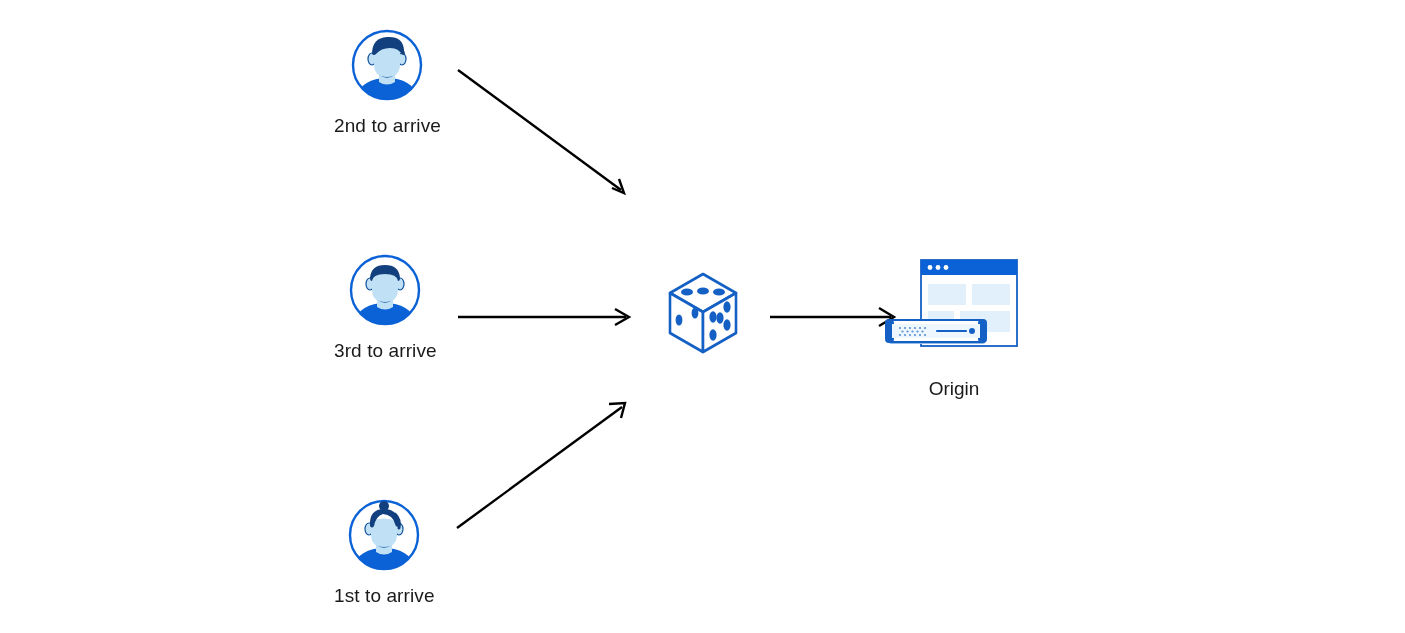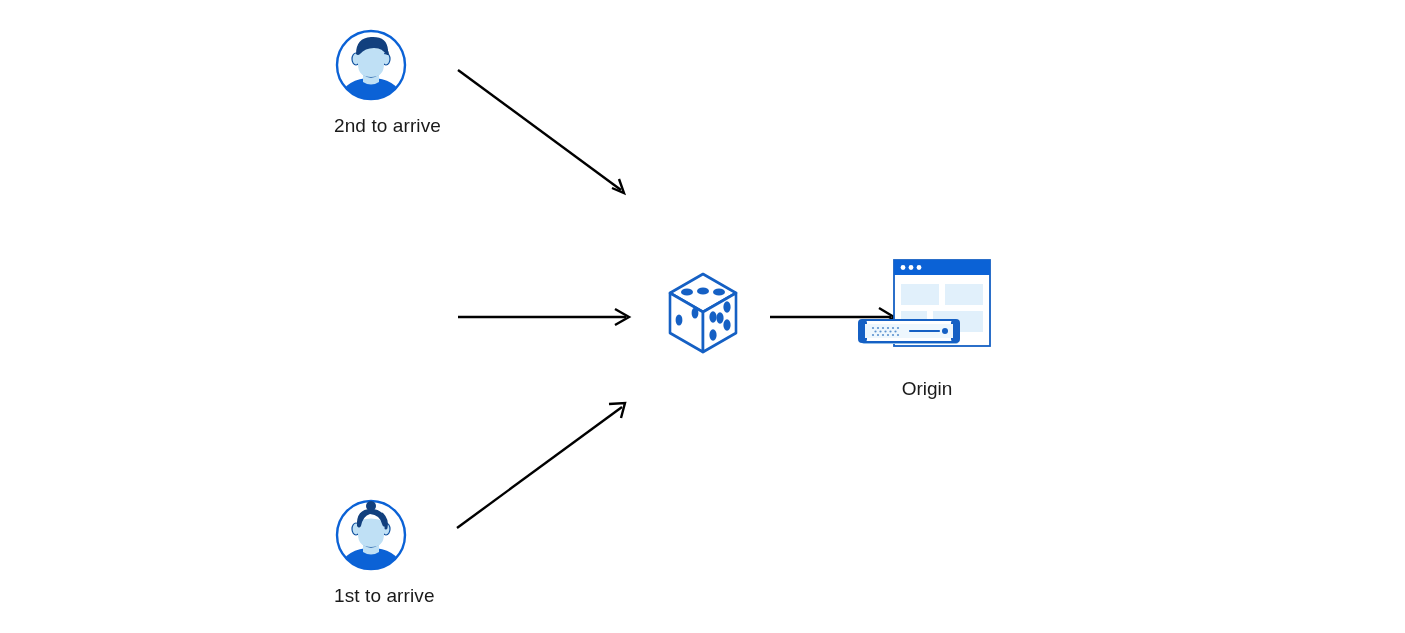--- a/index.html
+++ b/index.html
@@ -15,20 +15,21 @@
     position: relative;
     width: 1405px;
     height: 633px;
     background: #ffffff;
     overflow: hidden;
   }
   .node {
     position: absolute;
     display: flex;
     flex-direction: column;
+    align-items: center;
   }
   .avatar-wrap {
     width: 74px;
     height: 74px;
   }
   .node-label {
     margin-top: 13px;
     font-size: 19px;
     color: #1a1a1a;
     font-family: "Liberation Sans", sans-serif;
@@ -117,20 +118,43 @@
           <path d="M24 22 q13 -5 26 0 v14 q0 13 -13 13 q-13 0 -13 -13 z" fill="#bfe0f5"></path>
 
           <path d="M22 26 q0 -16 15 -17 q16 -1 17 13 q0 4 -2 5 q-3 -7 -12 -7 q-9 0 -14 6 q-2 2 -4 0 z" fill="#12407e"></path>
           <path d="M48 19 q6 2 6 8" fill="none" stroke="#12407e" stroke-width="2"></path>
         </g>
       </svg>
     </div>
     <div class="node-label">2nd to arrive</div>
   </div>
 
+  <div class="node" style="left:334px; top:253px;">
+    <div class="avatar-wrap">
+      <svg viewBox="0 0 74 74" width="74" height="74">
+        <defs>
+          <clipPath id="clipB">
+              <circle cx="37" cy="37" r="34"></circle>
+            </clipPath>
+        </defs>
+        <circle cx="37" cy="37" r="34" fill="#ffffff" stroke="#0b62d6" stroke-width="2.4"></circle>
+        <g clip-path="url(#clipB)">
+          <path d="M4 74 C8 57 20 50 37 50 C54 50 66 57 70 74 Z" fill="#0b62d6"></path>
+          <path d="M29 44 h16 v10 q-8 5 -16 0 z" fill="#bfe0f5"></path>
+          <path d="M29 46 q8 6 16 0" fill="none" stroke="#0d4f9e" stroke-width="1.4"></path>
+          <ellipse cx="22" cy="31" rx="4" ry="6" fill="#bfe0f5" stroke="#0d4f9e" stroke-width="1.2"></ellipse>
+          <ellipse cx="52" cy="31" rx="4" ry="6" fill="#bfe0f5" stroke="#0d4f9e" stroke-width="1.2"></ellipse>
+          <path d="M24 22 q13 -5 26 0 v14 q0 13 -13 13 q-13 0 -13 -13 z" fill="#bfe0f5"></path>
+
+          <path d="M22 25 q1 -13 15 -13 q14 0 15 13 q0 3 -2 3 q-1 -7 -13 -7 q-12 0 -13 7 q-2 0 -2 -3 z" fill="#12407e"></path>
+        </g>
+      </svg>
+    </div>
+    <div class="node-label">3rd to arrive</div>
+  </div>
 
   <div class="node" style="left:334px; top:498px;">
     <div class="avatar-wrap">
       <svg viewBox="0 0 74 74" width="74" height="74">
         <defs>
           <clipPath id="clipC">
               <circle cx="37" cy="37" r="34"></circle>
             </clipPath>
         </defs>
         <circle cx="37" cy="37" r="34" fill="#ffffff" stroke="#0b62d6" stroke-width="2.4"></circle>
@@ -174,21 +198,21 @@
       <g fill="#1560c4">
         <ellipse cx="69" cy="39" rx="3.6" ry="5.8"></ellipse>
         <ellipse cx="69" cy="57" rx="3.6" ry="5.8"></ellipse>
         <ellipse cx="55" cy="49" rx="3.6" ry="5.8"></ellipse>
         <ellipse cx="55" cy="67" rx="3.6" ry="5.8"></ellipse>
         <ellipse cx="62" cy="50" rx="3.6" ry="5.8"></ellipse>
       </g>
     </svg>
   </div>
 
-  <div class="origin-wrap" style="left:857px; top:258px;">
+  <div class="origin-wrap" style="left:884px; top:258px;">
     <div class="origin-graphic">
       <svg viewBox="0 0 140 105" width="140" height="105">
 
         <g>
           <rect x="37" y="2" width="96" height="86" fill="#ffffff" stroke="#1560c4" stroke-width="1.8"></rect>
           <rect x="37" y="2" width="96" height="15" fill="#0b62d6"></rect>
           <circle cx="46" cy="9.5" r="2.4" fill="#ffffff"></circle>
           <circle cx="54" cy="9.5" r="2.4" fill="#ffffff"></circle>
           <circle cx="62" cy="9.5" r="2.4" fill="#ffffff"></circle>
 

